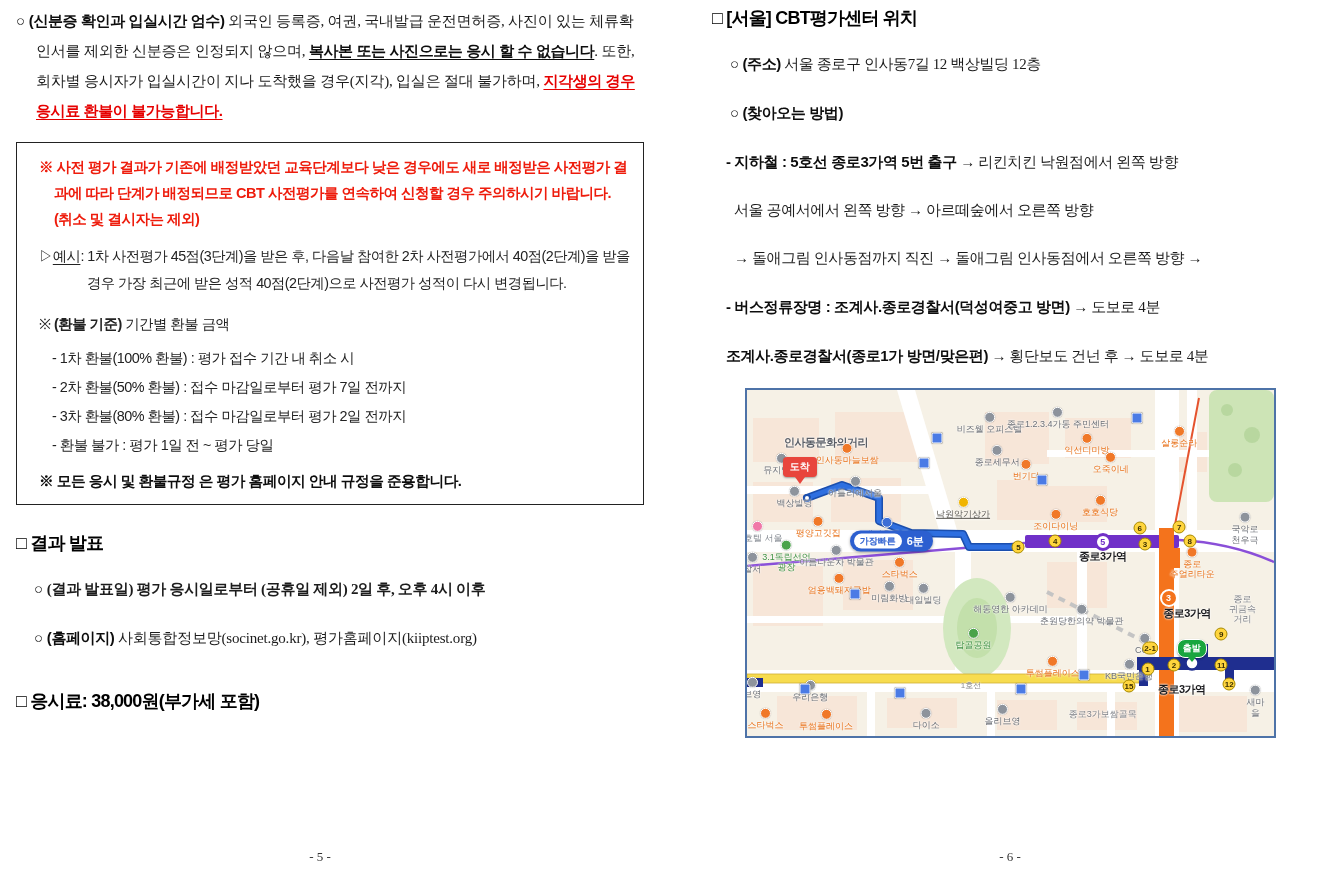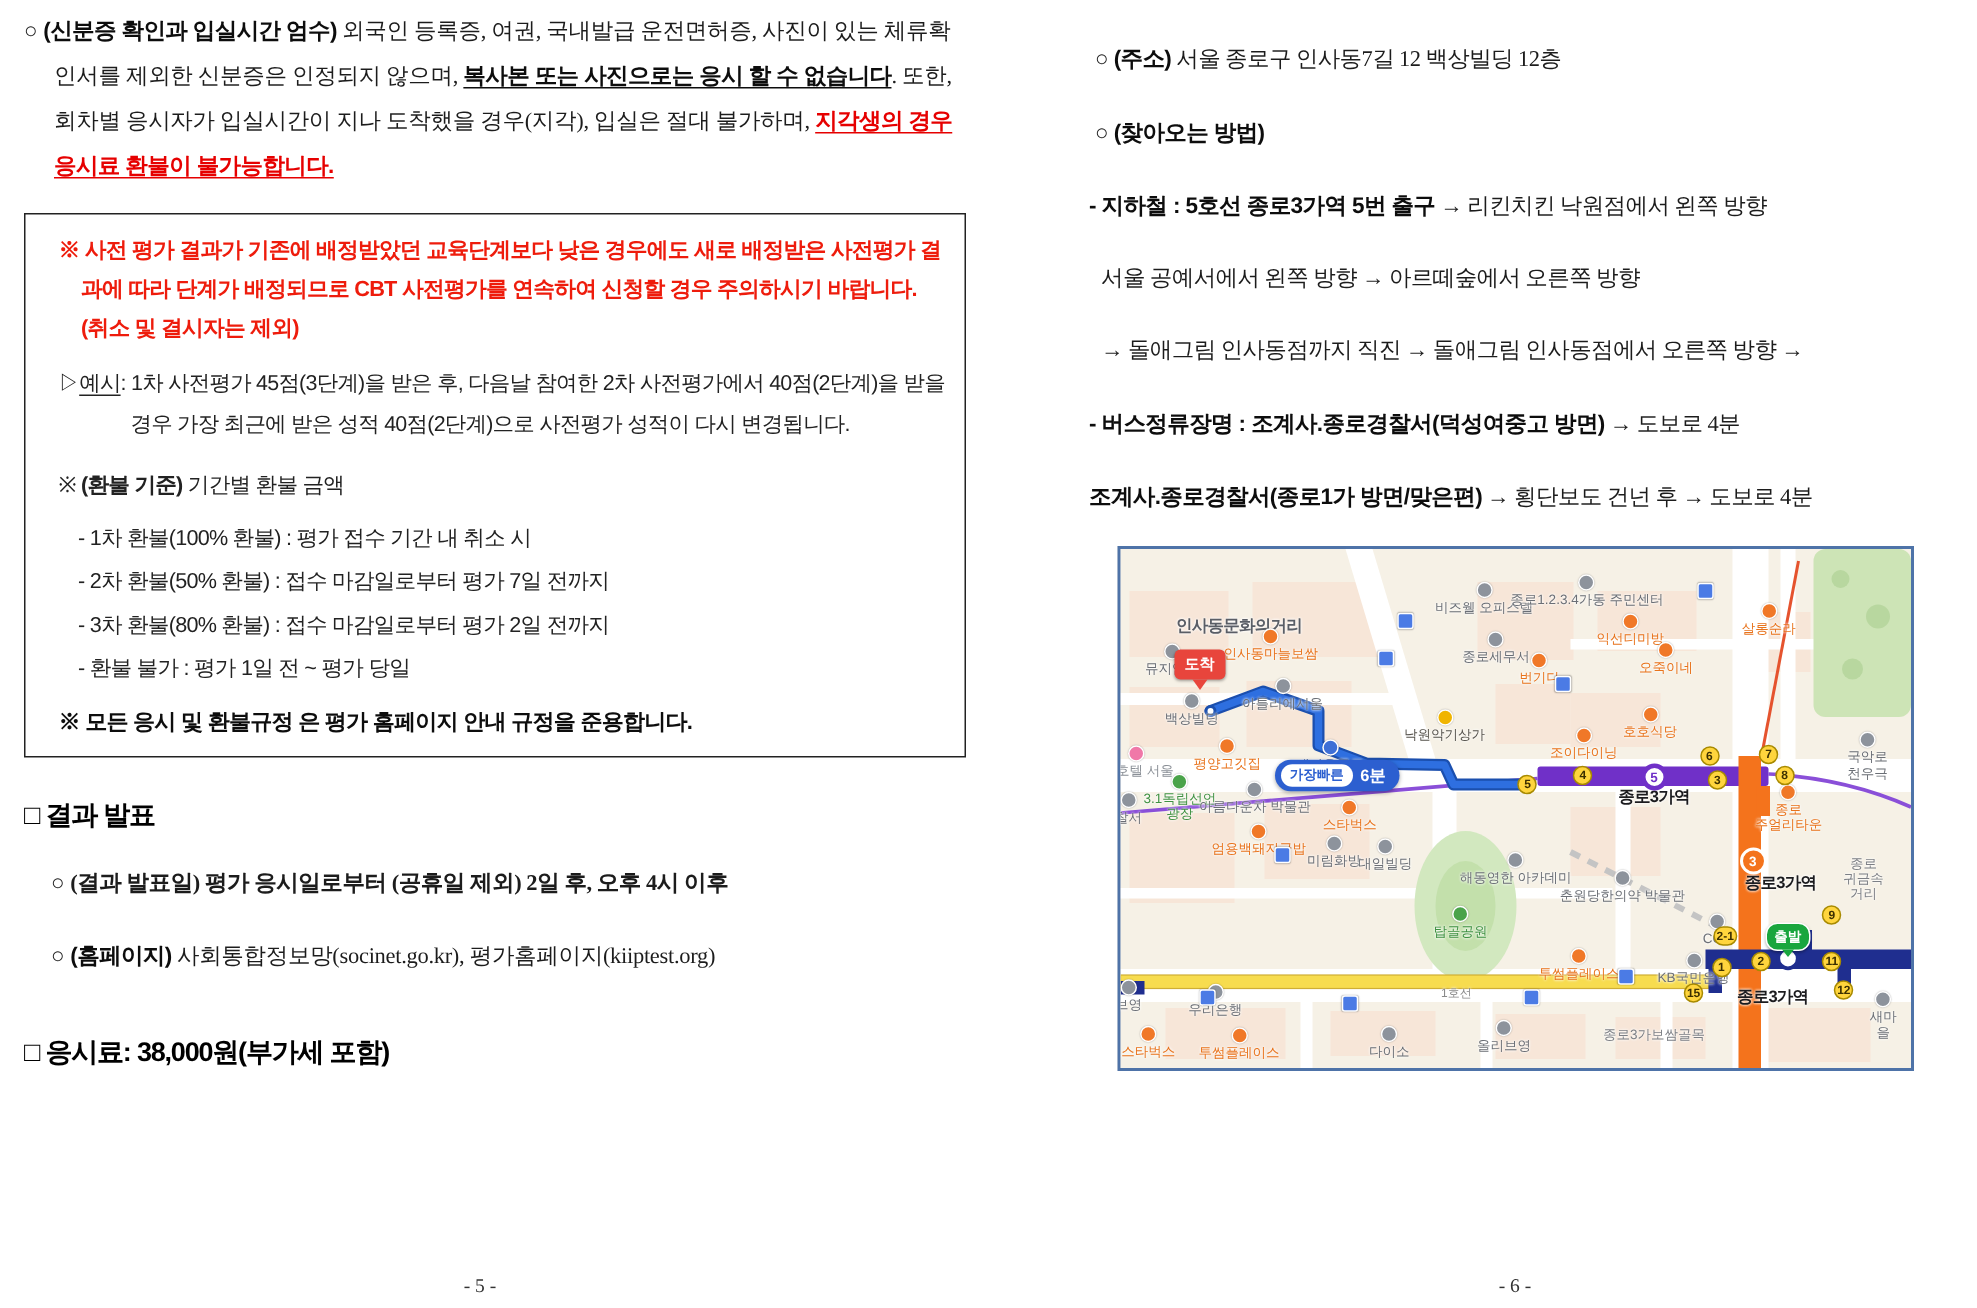--- a/index.html
+++ b/index.html
@@ -54,21 +54,21 @@
   .map-wrap{position:relative;width:527px;height:346px;margin:17px 0 0 33px;
     border:2px solid #4e73a8;background:#f6f1e6;overflow:hidden;
     font-family:"Liberation Sans",sans-serif;}
   .map-wrap svg{position:absolute;inset:0;}
   .ml{position:absolute;transform:translate(-50%,-50%);display:flex;flex-direction:column;align-items:center;
     gap:1px;font-size:9px;line-height:1.15;white-space:pre-line;text-align:center;z-index:2;
     text-shadow:0 0 2px #fff,0 0 2px #fff;}
   .ml::before{content:"";width:9px;height:9px;border-radius:50%;border:1.5px solid #fff;box-shadow:0 0 1px rgba(0,0,0,.35);}
   .ml.poi{color:#6b6f76;}   .ml.poi::before{background:#8d939c;}
   .ml.food{color:#e8731c;}  .ml.food::before{background:#f07828;}
-  .ml.shop{color:#55524c;}  .ml.shop::before{background:#f0b400;}
+  .ml.shop{color:#55524c;text-decoration:underline;}  .ml.shop::before{background:#f0b400;}
   .ml.bank{color:#5a6b8c;}  .ml.bank::before{background:#3d6fd6;}
   .ml.hotel{color:#8a8f96;} .ml.hotel::before{background:#f078a8;}
   .ml.green{color:#3f9142;} .ml.green::before{background:#4aa34a;}
   .ml.area{color:#5a5e66;font-weight:700;font-size:11px;letter-spacing:-0.5px;}
   .ml.area::before,.ml.area2::before,.ml.station::before,.ml.line::before{display:none;}
   .ml.area2{color:#7c7f85;font-size:9px;}
   .ml.station{color:#1b1b1e;font-weight:700;font-size:11px;letter-spacing:-0.5px;z-index:3;}
   .ml.line{color:#8a8a8a;font-size:8px;}
   .exit{position:absolute;transform:translate(-50%,-50%);min-width:13px;height:13px;padding:0 1px;
     background:#ffd53d;border:1px solid #a88a00;border-radius:8px;color:#3c3000;
@@ -115,20 +115,21 @@
     </div>
 
     <div class="heading h-results">□ 결과 발표</div>
     <div class="rich line-indent"><span class="seg-sym">○ </span><span class="seg-bserif">(결과 발표일) 평가 응시일로부터 (공휴일 제외) 2일 후, 오후 4시 이후</span></div>
     <div class="rich line-indent"><span class="seg-sym">○ </span><span class="seg-b">(홈페이지)</span><span class="seg-n"> 사회통합정보망(socinet.go.kr), 평가홈페이지(kiiptest.org)</span></div>
 
     <div class="heading h-fee">□ 응시료: 38,000원(부가세 포함)</div>
   </div>
 
   <div class="right-col">
+    <div class="heading">□ [서울] CBT평가센터 위치</div>
     <div class="rich r-line"><span class="seg-sym">○ </span><span class="seg-b">(주소)</span><span class="seg-n"> 서울 종로구 인사동7길 12 백상빌딩 12층</span></div>
     <div class="rich r-line"><span class="seg-sym">○ </span><span class="seg-b">(찾아오는 방법)</span></div>
     <div class="rich r-line r-line0"><span class="seg-b">- 지하철 : 5호선 종로3가역 5번 출구</span><span class="seg-n"> → 리킨치킨 낙원점에서 왼쪽 방향</span></div>
     <div class="rich r-line r-line2"><span class="seg-n">서울 공예서에서 왼쪽 방향 →  아르떼숲에서 오른쪽 방향</span></div>
     <div class="rich r-line r-line2"><span class="seg-n">→ 돌애그림 인사동점까지 직진 → 돌애그림 인사동점에서 오른쪽 방향 →</span></div>
     <div class="rich r-line r-line0"><span class="seg-b">- 버스정류장명 : 조계사.종로경찰서(덕성여중고 방면)</span><span class="seg-n"> → 도보로 4분</span></div>
     <div class="rich r-line r-line0"><span class="seg-b">조계사.종로경찰서(종로1가 방면/맞은편)</span><span class="seg-n"> → 횡단보도 건넌 후 → 도보로 4분</span></div>
 
     <div class="map-wrap">
       <svg viewBox="0 0 527 346" width="527" height="346">

